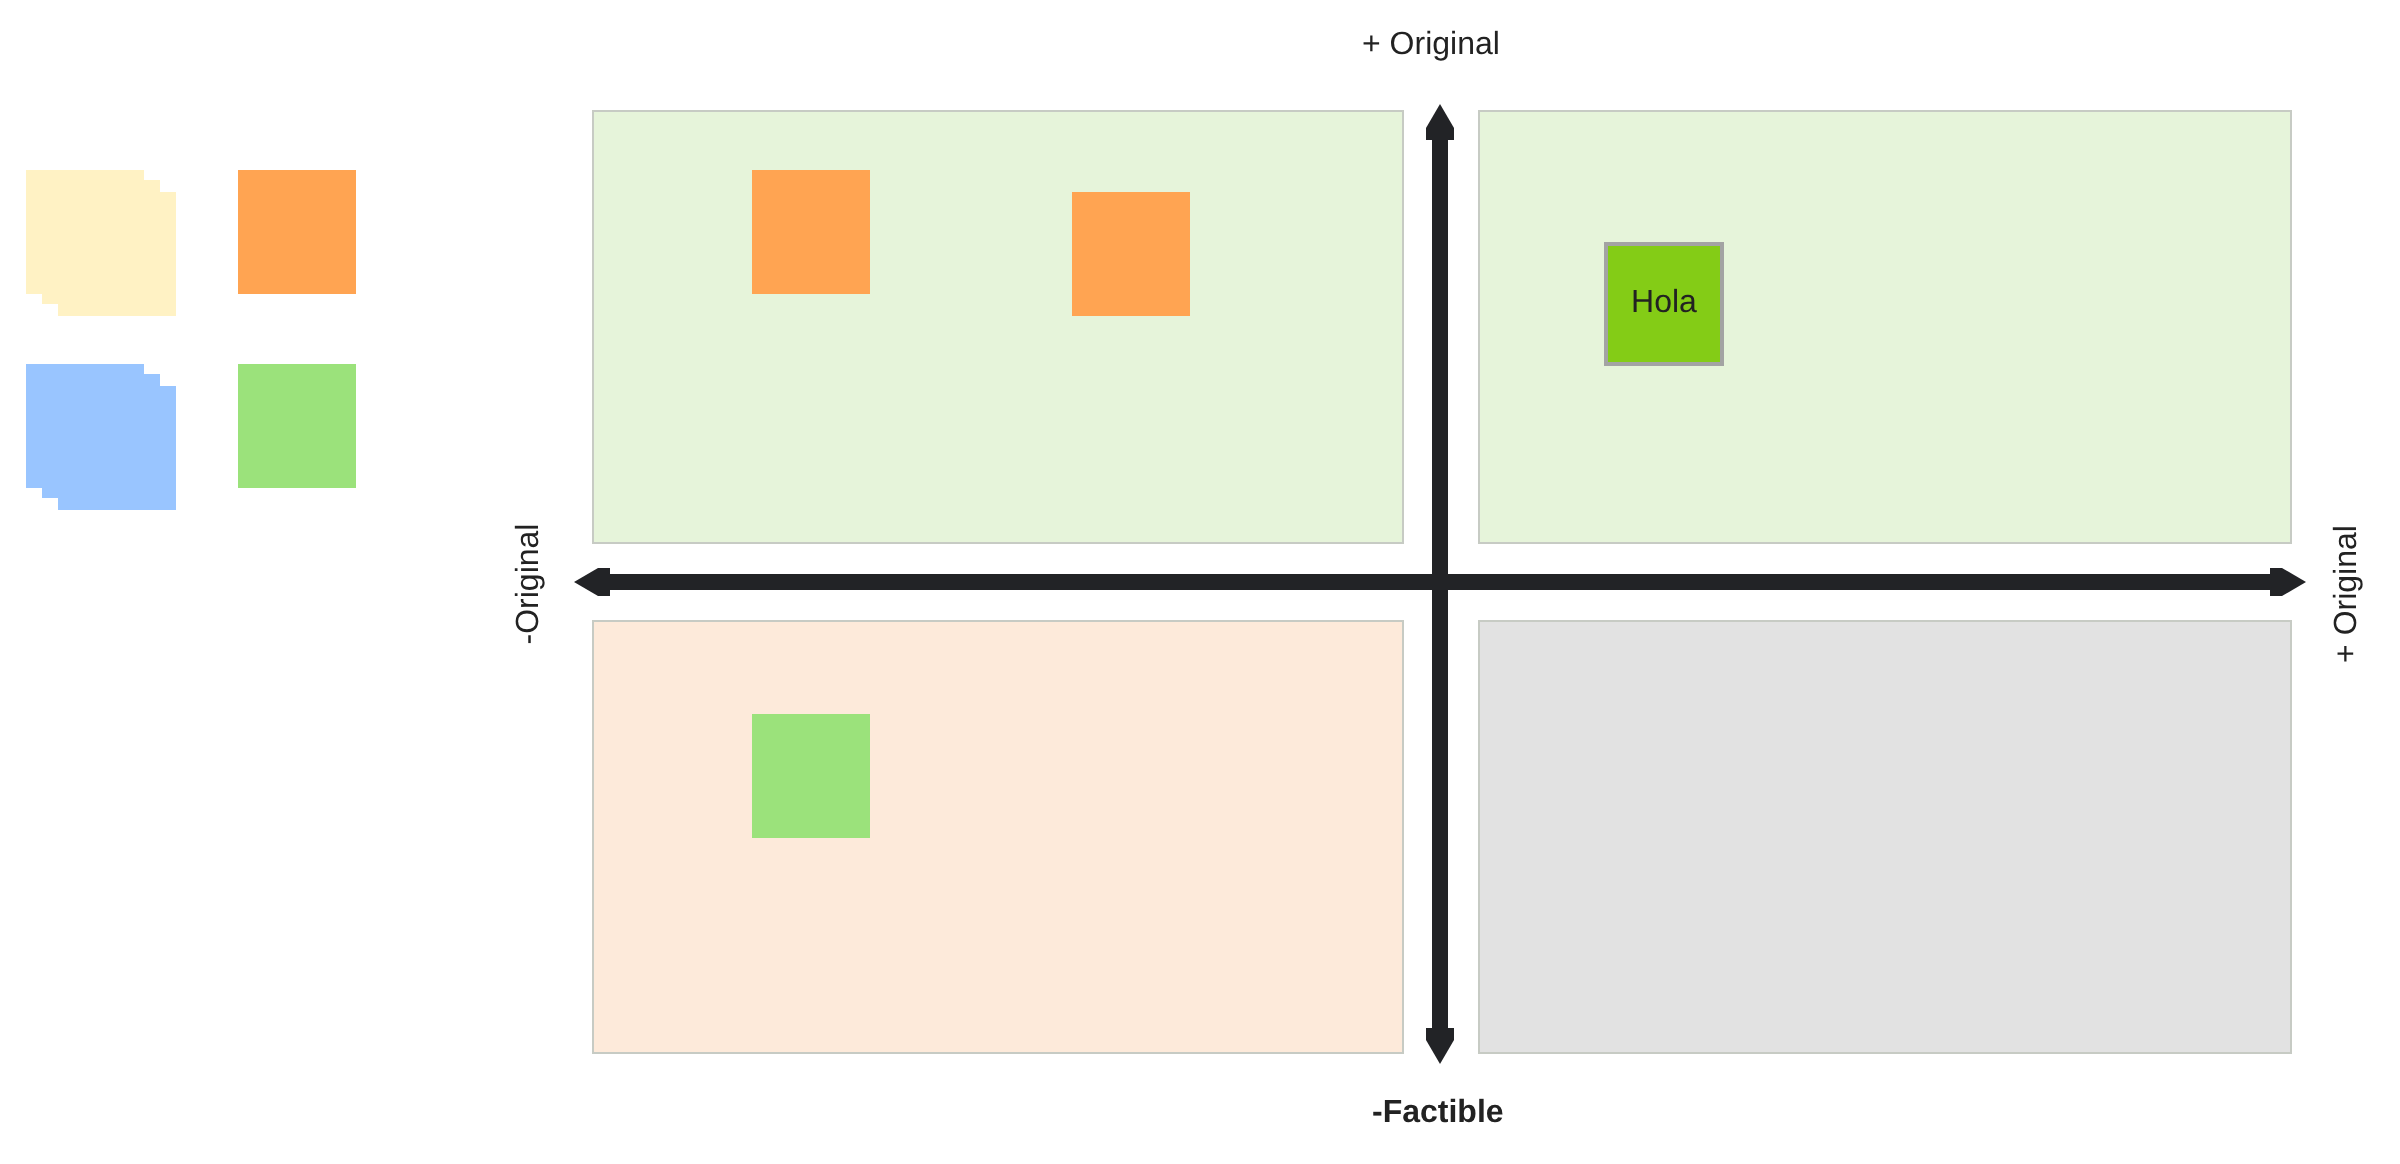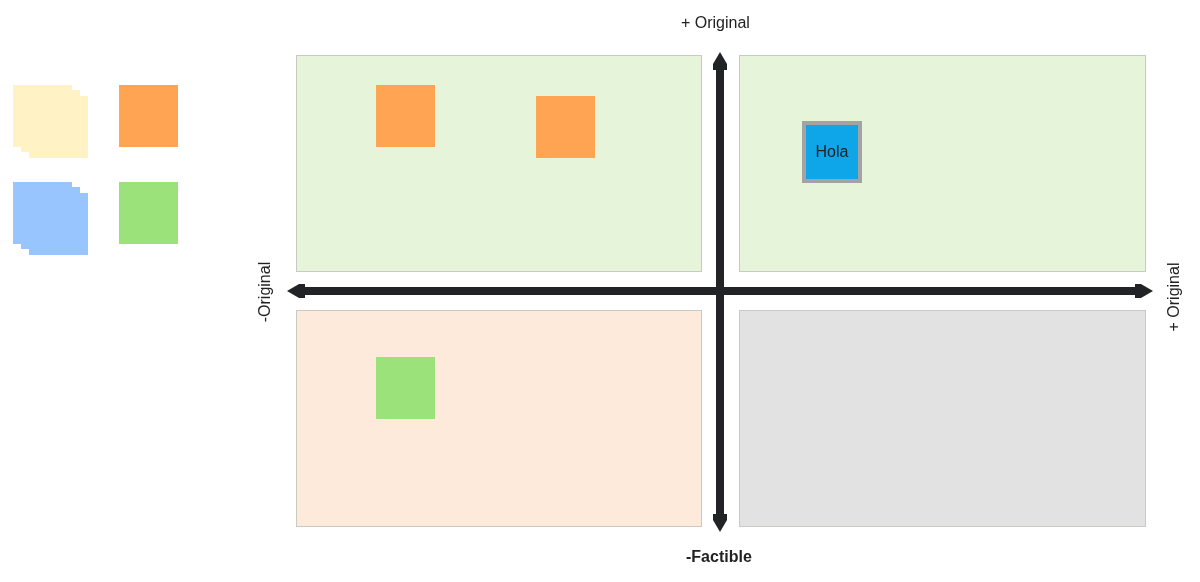--- a/index.html
+++ b/index.html
@@ -32,21 +32,21 @@
   <div class="abs" style="left:119px;top:182px;width:59px;height:62px;background:#9be27b;"></div>
 </div>
 
 <div class="quad" style="left:296px;top:55px;width:406px;height:217px;background:#e6f4da;"></div>
 <div class="quad" style="left:739px;top:55px;width:407px;height:217px;background:#e6f4da;"></div>
 <div class="quad" style="left:296px;top:310px;width:406px;height:217px;background:#fdeada;"></div>
 <div class="quad" style="left:739px;top:310px;width:407px;height:217px;background:#e2e2e2;"></div>
 
 <div class="note" style="left:376px;top:85px;background:#ffa452;"></div>
 <div class="note" style="left:536px;top:96px;background:#ffa452;"></div>
-<div class="note" style="left:802px;top:121px;width:60px;height:62px;background:#0ea5e9;border:4px solid #a3a3a3;">Hola</div>
+<div class="note" style="left:802px;top:121px;width:60px;height:62px;background:#84cc16;border:2px solid #a3a3a3;">Hola</div>
 <div class="note" style="left:376px;top:357px;background:#9be27b;"></div>
 
 <svg width="1200" height="582">
   <g fill="#222326">
     <rect x="716" y="66" width="8" height="452"></rect>
     <path d="M720 52 L727 64 L727 70 L713 70 L713 64 Z"></path>
     <path d="M720 532 L727 520 L727 514 L713 514 L713 520 Z"></path>
   </g>
   <g fill="#222326">
     <rect x="300" y="287" width="840" height="8"></rect>

